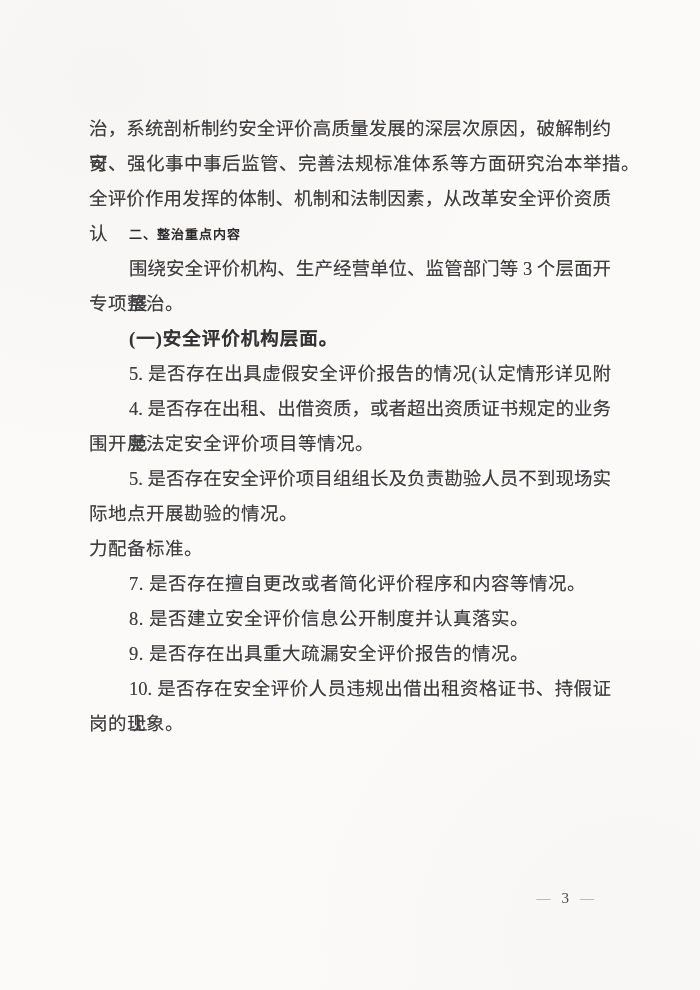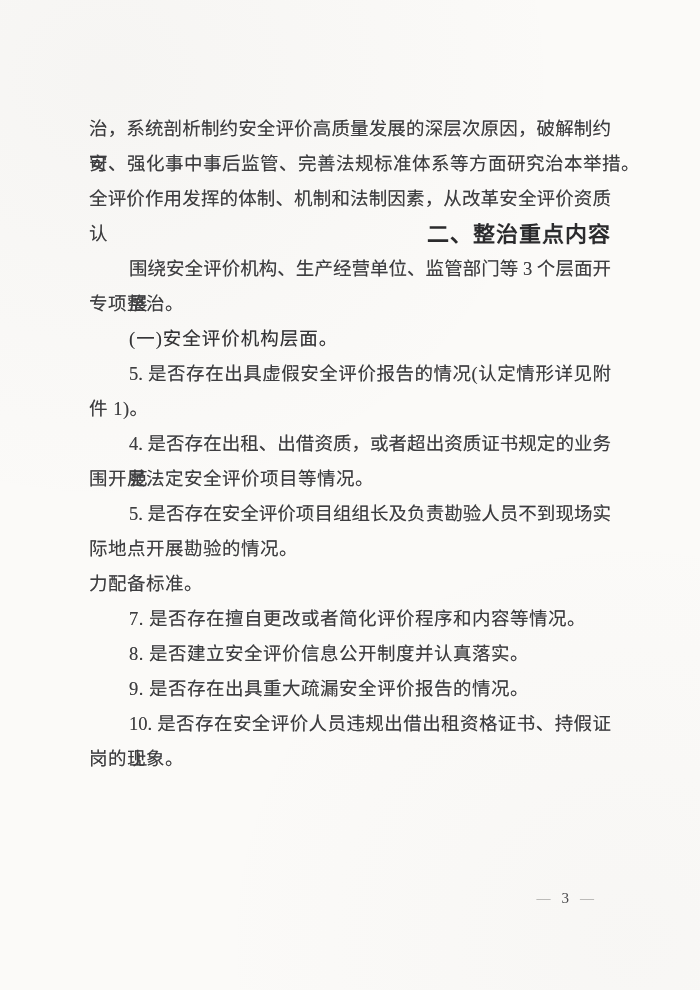--- a/index.html
+++ b/index.html
@@ -49,29 +49,28 @@
   }
 
   
   .ln.ind { padding-left: 40px; }
 
   
   .ln.head1 {
     font-family: "Liberation Sans", "DejaVu Sans", sans-serif;
     font-weight: 700;
     color: #2b2b2d;
-    font-size: 22px;
+    font-size: 13px;
     letter-spacing: 1px;
     text-shadow: none;
-    text-align: right;
   }
 
   
   .ln.head2 {
-    font-weight: 400;
+    font-weight: 700;
     color: #333335;
     letter-spacing: 1px;
   }
 
   .footer {
     position: absolute;
     top: 886px;
     right: 106px;
     height: 24px;
     line-height: 24px;
@@ -95,21 +94,20 @@
 
   <div class="content">
     <div class="ln fill">治，系统剖析制约安全评价高质量发展的深层次原因，破解制约安</div>
     <div class="ln">可、强化事中事后监管、完善法规标准体系等方面研究治本举措。</div>
     <div class="ln fill">全评价作用发挥的体制、机制和法制因素，从改革安全评价资质认</div>
     <div class="ln head1 ind">二、整治重点内容</div>
     <div class="ln fill ind">围绕安全评价机构、生产经营单位、监管部门等 3 个层面开展</div>
     <div class="ln">专项整治。</div>
     <div class="ln head2 ind">(一)安全评价机构层面。</div>
     <div class="ln fill ind">5. 是否存在出具虚假安全评价报告的情况(认定情形详见附</div>
-    <div class="ln">件 1)。</div>
     <div class="ln fill ind">4. 是否存在出租、出借资质，或者超出资质证书规定的业务范</div>
     <div class="ln">围开展法定安全评价项目等情况。</div>
     <div class="ln fill ind">5. 是否存在安全评价项目组组长及负责勘验人员不到现场实</div>
     <div class="ln">际地点开展勘验的情况。</div>
     <div class="ln">力配备标准。</div>
     <div class="ln ind">7. 是否存在擅自更改或者简化评价程序和内容等情况。</div>
     <div class="ln ind">8. 是否建立安全评价信息公开制度并认真落实。</div>
     <div class="ln ind">9. 是否存在出具重大疏漏安全评价报告的情况。</div>
     <div class="ln fill ind">10. 是否存在安全评价人员违规出借出租资格证书、持假证上</div>
     <div class="ln">岗的现象。</div>

